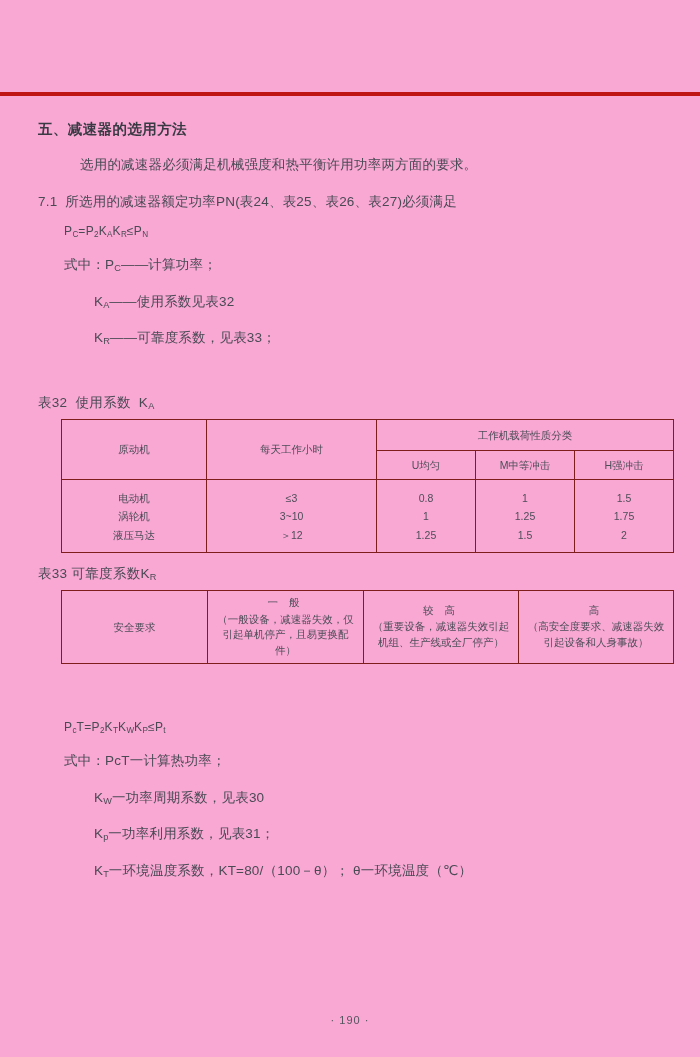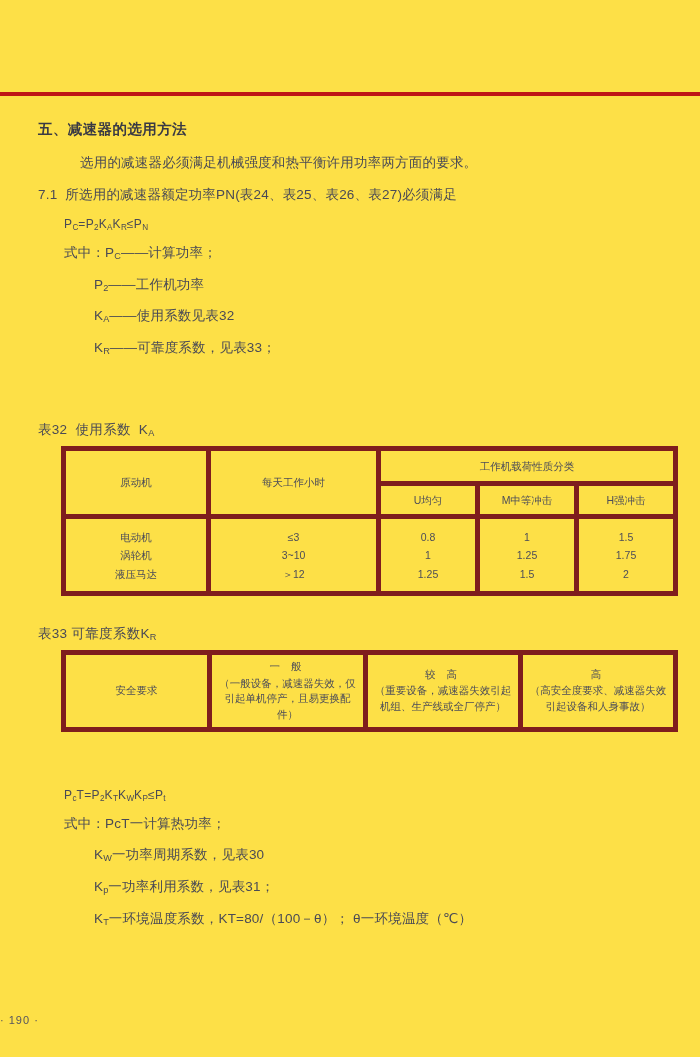--- a/index.html
+++ b/index.html
@@ -11,21 +11,21 @@
     width: 700px;
     height: 1057px;
     position: relative;
     font-family: "Liberation Sans", "DejaVu Sans", sans-serif;
     color: #4a4a52;
     overflow: hidden;
   }
   .page {
     position: absolute;
     inset: 0;
-    background: #fde047;
+    background: #f9a8d4;
   }
   
   .top-rule {
     position: absolute;
     left: 0;
     right: 0;
     top: 92px;
     height: 4px;
     background: #bf1515;
   }
@@ -39,21 +39,21 @@
   h1.section-heading {
     font-size: 14.5px;
     font-weight: bold;
     color: #3a3a44;
     margin: 0 0 14px 0;
     letter-spacing: 0.4px;
   }
   p.body-line {
     font-size: 13.5px;
     line-height: 1.55;
-    margin: 4px 0 11px 0;
+    margin: 16px 0 11px 0;
     color: #4a4a55;
     letter-spacing: 0.2px;
     white-space: nowrap;
   }
   .indent-1 { padding-left: 42px; }
   .indent-2 { padding-left: 26px; }
   .indent-3 { padding-left: 56px; }
   .formula {
     font-size: 12px;
     letter-spacing: 0.4px;
@@ -66,37 +66,37 @@
     vertical-align: -0.22em;
     letter-spacing: 0;
   }
   .spacer-lg { height: 34px; }
   .spacer-md { height: 22px; }
   .spacer-sm { height: 12px; }
 
   
   .table-caption {
     font-size: 13.5px;
-    margin: 17px 0 7px 0;
+    margin: 0 0 7px 0;
     color: #4a4a55;
     letter-spacing: 0.3px;
     white-space: nowrap;
   }
 
   
   table.doc-table {
     border-collapse: collapse;
     width: 612px;
     margin: 0 0 0 23px;
     font-size: 10.5px;
     color: #4d4d58;
     table-layout: fixed;
   }
   table.doc-table td, table.doc-table th {
-    border: 5px solid #7f1d1d;
+    border: 1px solid #7f1d1d;
     font-weight: normal;
     text-align: center;
     vertical-align: middle;
     padding: 3px 4px;
     line-height: 1.45;
   }
 
   
   #table-32 .hdr-cell { height: 48px; }
   #table-32 .sub-hdr { height: 22px; margin-left: 12px; }
@@ -122,20 +122,21 @@
     line-height: 1.5;
   }
   #table-33 .data-cell { height: 30px; }
 
   
   .page-number {
     position: absolute;
     left: 0;
     right: 0;
     top: 1014px;
+    text-align: center;
     font-size: 11px;
     color: #55555f;
     letter-spacing: 1px;
   }
 </style>
 </head>
 <body>
 
 <div class="page">
 
@@ -152,23 +153,20 @@
     </p>
 
     <div class="formula indent-2">
       <span>P</span><sub>C</sub><span>=P</span><sub>2</sub><span>K</span><sub>A</sub><span>K</span><sub>R</sub><span>≤</span><span>P</span><sub>N</sub>
     </div>
 
     <p class="body-line indent-2">
       <span>式中：</span><span>P</span><sub>C</sub><span>——计算功率；</span>
     </p>
 
-    <p class="body-line indent-3">
-      <span>P</span><sub>2</sub><span>——工作机功率</span>
-    </p>
 
     <p class="body-line indent-3">
       <span>K</span><sub>A</sub><span>——使用系数见表32</span>
     </p>
 
     <p class="body-line indent-3">
       <span>K</span><sub>R</sub><span>——可靠度系数，见表33；</span>
     </p>
 
     <div class="spacer-lg"></div>

